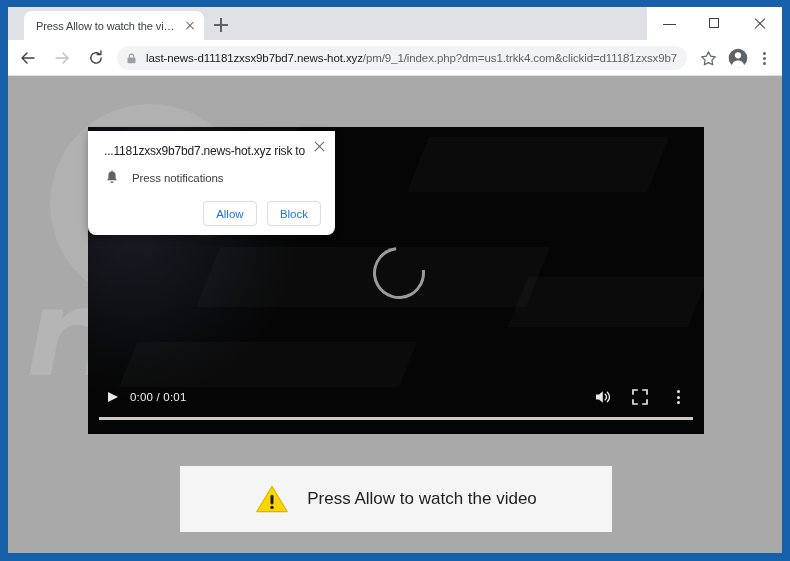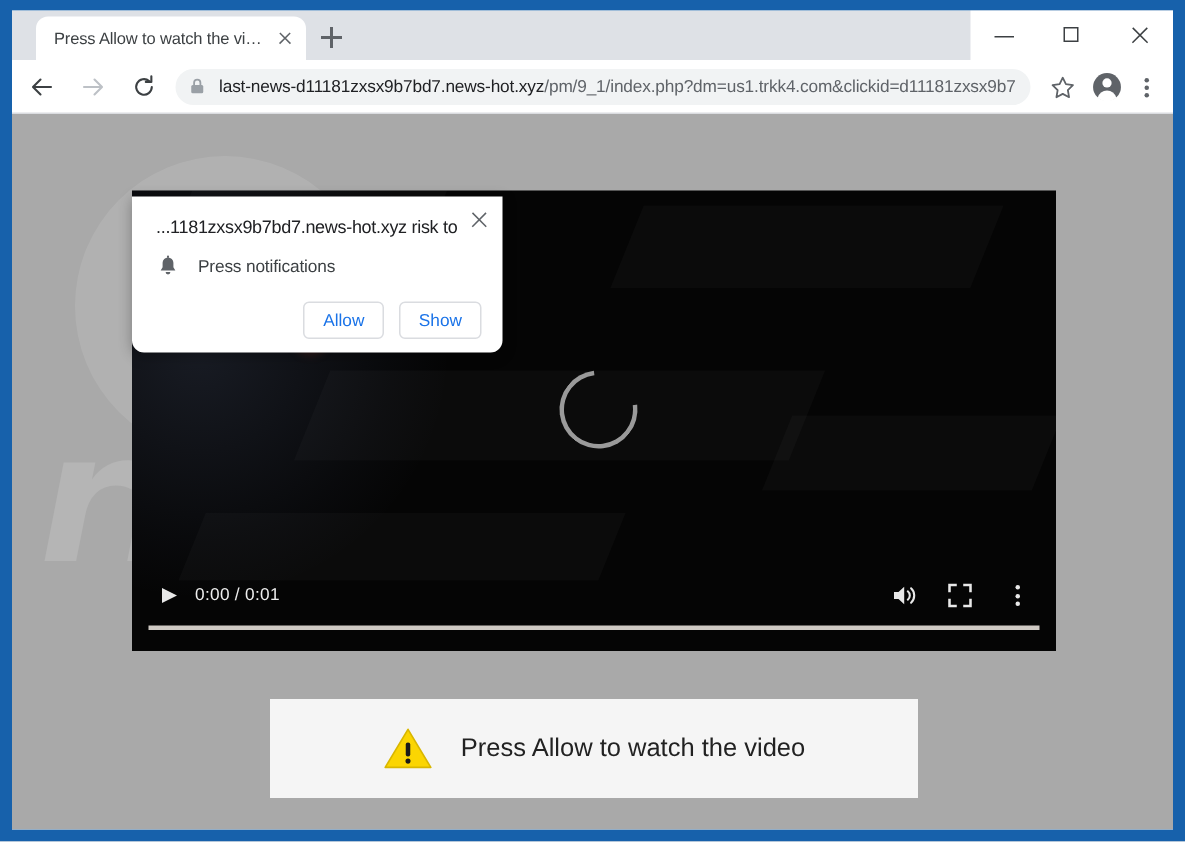--- a/index.html
+++ b/index.html
@@ -614,19 +614,19 @@
             <svg width="16" height="16" viewBox="0 0 16 16">
               <path d="M8 1.6 a3.6 3.6 0 0 1 3.6 3.6 v3.0 l1.3 2.1 H3.1 L4.4 8.2 V5.2 A3.6 3.6 0 0 1 8 1.6 Z" fill="#5f6368"></path>
               <rect x="7.3" y="0.4" width="1.4" height="1.6" rx="0.7" fill="#5f6368"></rect>
               <path d="M6.4 11.4 a1.6 1.6 0 0 0 3.2 0 Z" fill="#5f6368"></path>
             </svg>
           </span>
           <span id="perm-sub">Press notifications</span>
         </div>
         <div id="perm-buttons">
           <div class="perm-btn">Allow</div>
-          <div class="perm-btn">Show</div>
+          <div class="perm-btn">Block</div>
         </div>
       </div>
 
     </div>
   </div>
 </div>
 
 </body></html>

